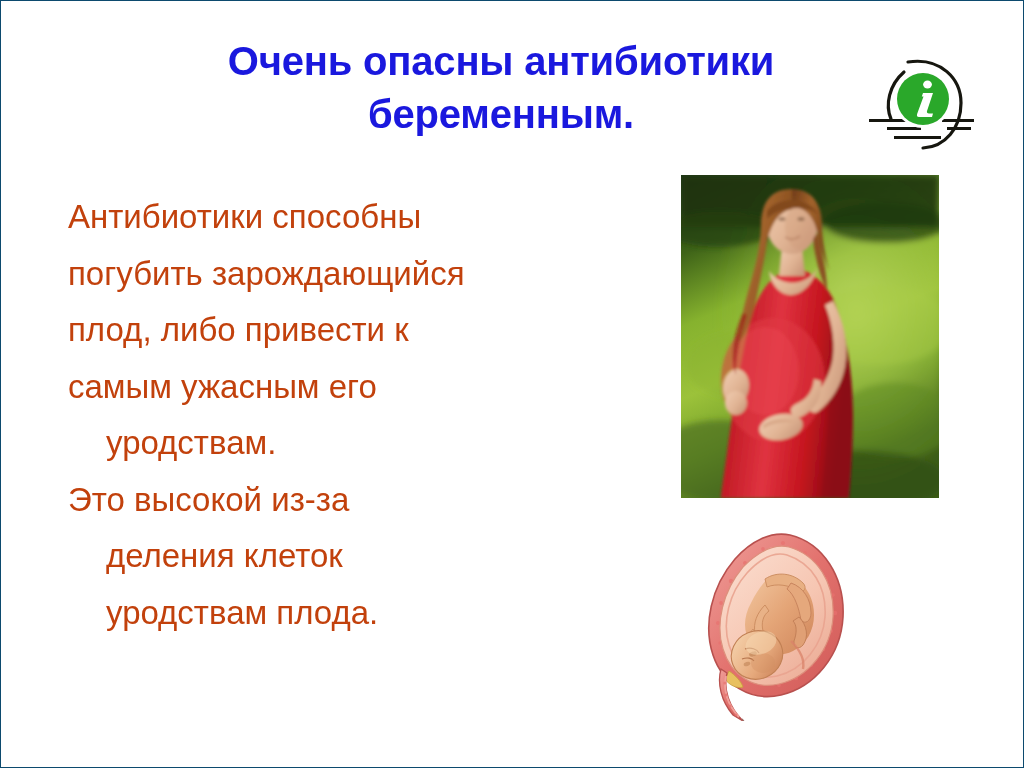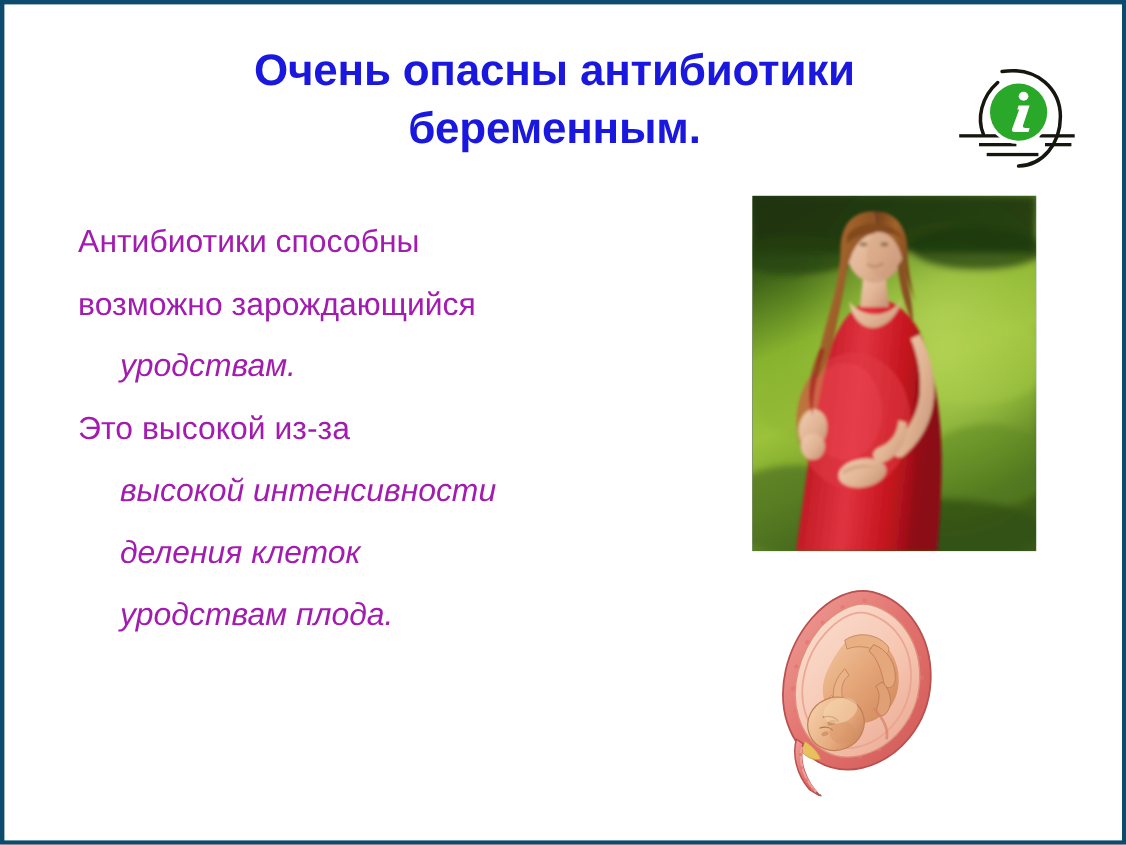--- a/index.html
+++ b/index.html
@@ -14,21 +14,21 @@
     overflow: hidden;
     font-family: "Liberation Sans", sans-serif;
   }
 
   #slide {
     position: relative;
     width: 1024px;
     height: 768px;
     background: #ffffff;
     box-sizing: border-box;
-    border: 4px solid #0c4a6e;
+    border: 1px solid #0c4a6e;
     overflow: hidden;
   }
 
   
   #title-block {
     position: absolute;
     left: 120px;
     top: 34px;
     width: 760px;
     text-align: center;
@@ -57,29 +57,28 @@
     position: absolute;
     left: 67px;
     top: 188px;
     width: 560px;
   }
   .para {
     margin: 0;
     padding: 0;
   }
   .tline {
-    color: #a21caf;
+    color: #c2410c;
     font-family: "Liberation Sans", sans-serif;
-    font-size: 29px;
+    font-size: 33px;
     line-height: 56.5px;
     white-space: nowrap;
   }
   .tline.indent {
     padding-left: 38px;
-    font-style: italic;
   }
 
   
   #photo {
     position: absolute;
     left: 680px;
     top: 174px;
     width: 258px;
     height: 323px;
     overflow: hidden;
@@ -127,26 +126,27 @@
       <g fill="#ffffff">
         <ellipse cx="66.5" cy="31.5" rx="4.4" ry="4.0"></ellipse>
         <path d="M 62 40 L 72 40 L 66 58 Q 65.4 60.4 68 60.4 L 72 60.4 L 71 64 L 58 64 Q 55.2 64 56.2 60.8 L 62.5 43.6 L 60.8 43.6 Z"></path>
       </g>
     </svg>
   </div>
 
   <div id="body-text">
     <div class="para">
       <div class="tline">Антибиотики способны</div>
-      <div class="tline">возможно  зарождающийся</div>
+      <div class="tline">погубить  зарождающийся</div>
+      <div class="tline">плод, либо привести к</div>
+      <div class="tline">самым ужасным его</div>
       <div class="tline indent">уродствам.</div>
     </div>
     <div class="para">
       <div class="tline">Это высокой из-за</div>
-      <div class="tline indent">высокой интенсивности</div>
       <div class="tline indent">деления клеток</div>
       <div class="tline indent">уродствам плода.</div>
     </div>
   </div>
 
   <div id="photo">
     <svg class="photo-svg" viewBox="0 0 258 323" preserveAspectRatio="none" xmlns="http://www.w3.org/2000/svg">
       <defs>
         <linearGradient id="grassG" x1="0" y1="0" x2="0.35" y2="1">
           <stop offset="0%" stop-color="#1f3a12"></stop>

